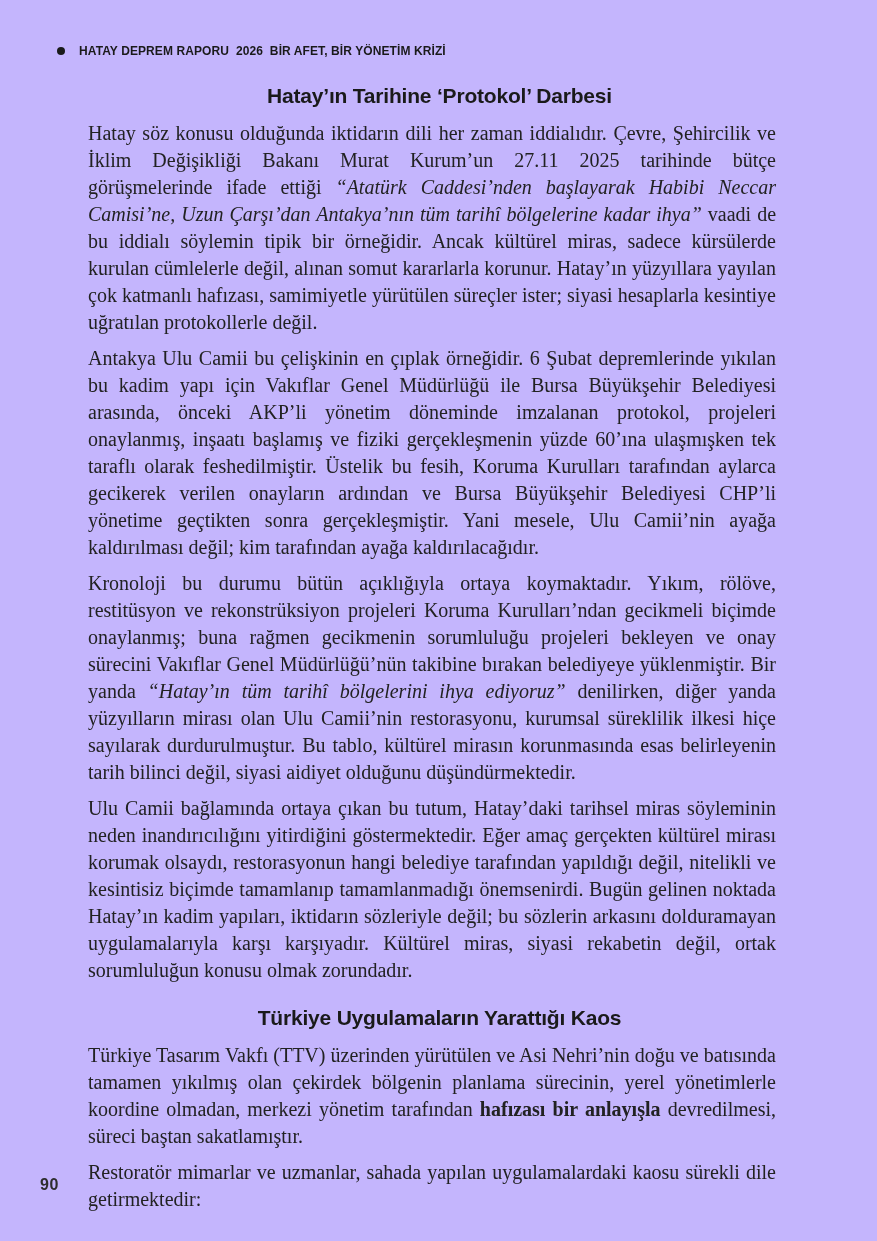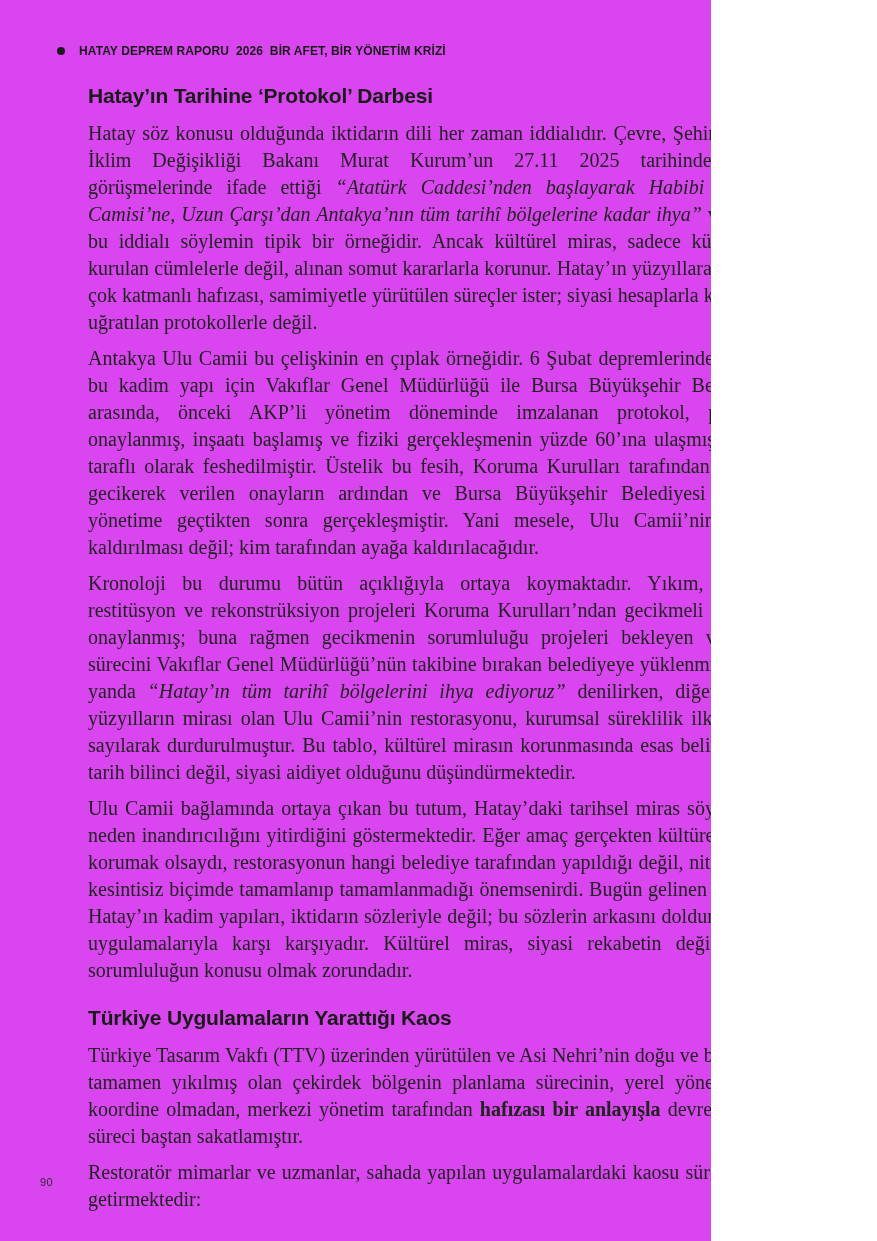--- a/index.html
+++ b/index.html
@@ -1,21 +1,21 @@
 <!DOCTYPE html>
 <html lang="tr"><head>
 <meta charset="utf-8">
 <style>
   * { margin: 0; padding: 0; box-sizing: border-box; }
   html, body { background: #ffffff; }
   .page {
     position: relative;
-    width: 711px;
+    width: 877px;
     height: 1241px;
-    background: #d946ef;
+    background: #c4b5fd;
     overflow: hidden;
     font-family: "Liberation Serif", serif;
     color: #1e1e1e;
   }
   
   .running-header {
     position: absolute;
     top: 44px;
     left: 57px;
     display: flex;
@@ -47,42 +47,43 @@
     width: 703px;
   }
   h1.section-title, h2.section-title {
     font-family: "Liberation Sans", sans-serif;
     font-weight: 700;
     color: #1a1a1a;
     font-size: 21px;
     line-height: 24px;
     letter-spacing: -0.2px;
     margin: 0 0 12px 0;
+    text-align: center;
   }
   h2.section-title {
     margin-top: 22px;
     margin-bottom: 12px;
   }
   p.body-p {
     font-family: "Liberation Serif", serif;
     font-size: 20px;
     line-height: 27px;
     text-align: justify;
     color: #222222;
     margin: 0 15px 9px 0;
   }
   p.body-p .it { font-style: italic; }
   p.body-p .bd { font-weight: 700; }
   .page-number {
     position: absolute;
     left: 40px;
     top: 1176px;
     font-family: "Liberation Sans", sans-serif;
-    font-weight: 400;
-    font-size: 11px;
+    font-weight: 700;
+    font-size: 16px;
     letter-spacing: 0.5px;
     color: #2d2d2d;
   }
 </style>
 </head>
 <body>
 
 <div class="page">
 
   <div class="running-header">

